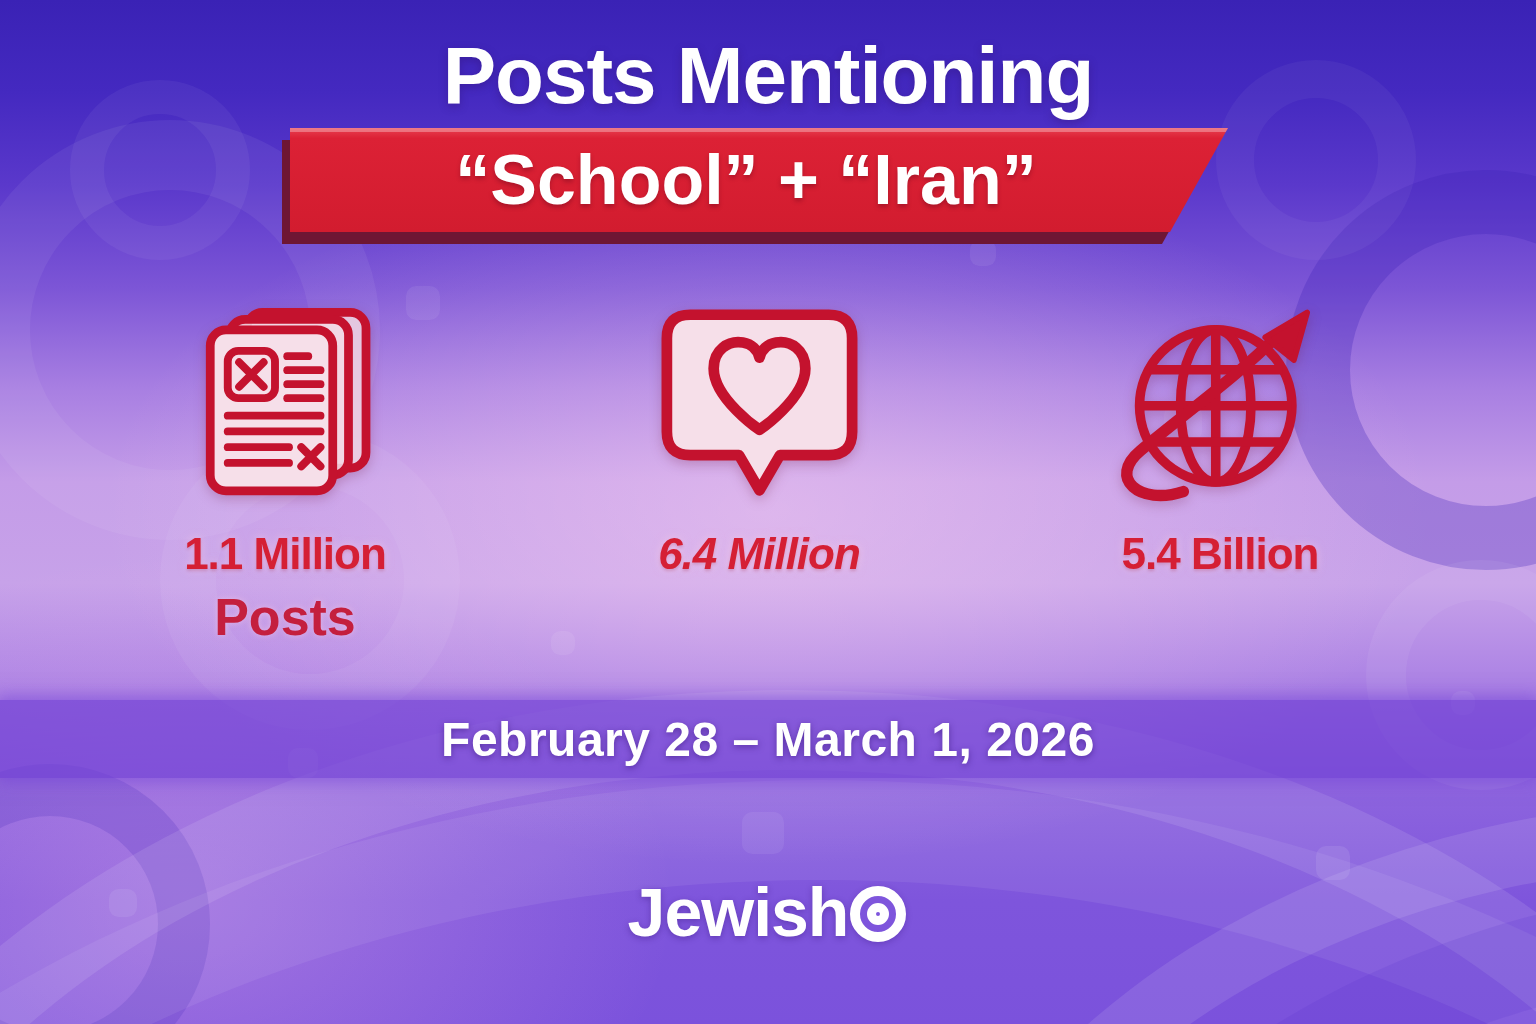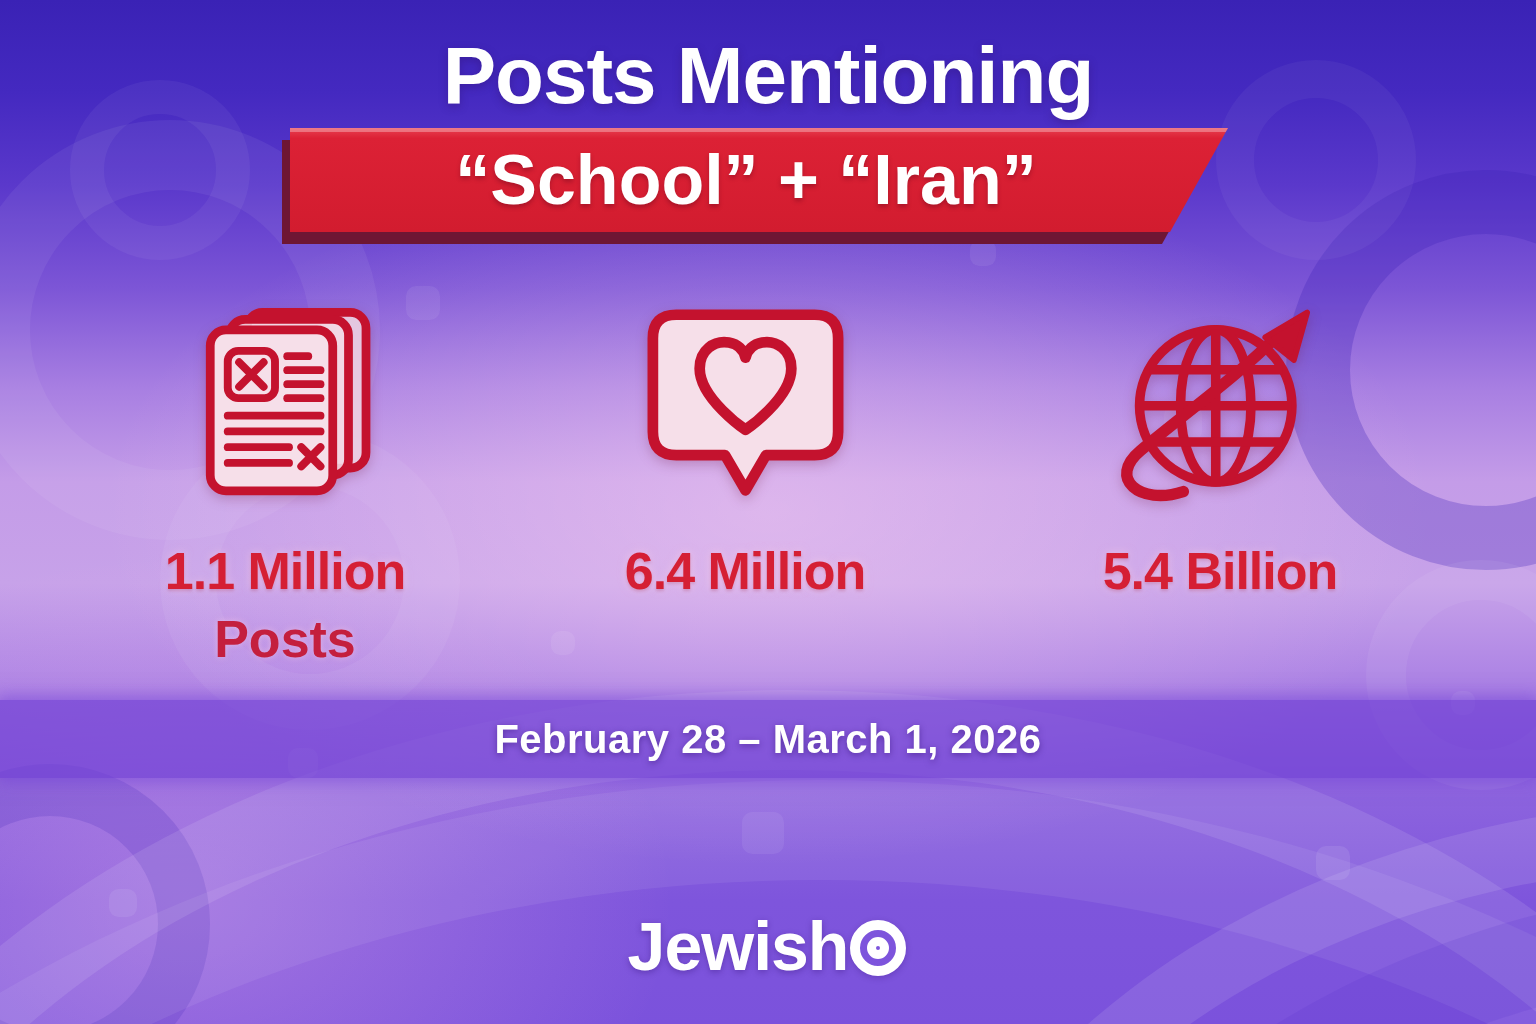--- a/index.html
+++ b/index.html
@@ -70,48 +70,48 @@
   }
   .banner-text {
     color:#fff; font-size:70px; font-weight:800; letter-spacing:0;
     text-shadow:0 3px 4px rgba(120,10,30,0.45);
   }
 
   
   .stats { position:absolute; top:300px; left:0; width:100%; display:flex; }
   .stat-col { position:absolute; width:470px; display:flex; flex-direction:column; align-items:center; }
   .col-1 { left:50px; }
-  .col-2 { left:510px; }
+  .col-2 { left:524px;font-style:italic; }
   .col-3 { left:985px; }
   .icon-box { height:205px; display:flex; align-items:center; justify-content:center;
     filter:drop-shadow(0 4px 6px rgba(110,20,60,0.25)); }
   .stat-value {
-    margin-top:36px; color:#d51f34; font-size:52px; font-weight:800; letter-spacing:-1px;
+    margin-top:24px; color:#d51f34; font-size:44px; font-weight:800; letter-spacing:-1px;
     text-shadow:0 0 8px rgba(255,205,225,0.55), 0 2px 3px rgba(140,20,60,0.25);
   }
   .stat-label {
     margin-top:8px; color:#c41f3e; font-size:52px; font-weight:700;
     text-shadow:0 0 6px rgba(255,205,225,0.5);
   }
 
   
   .date-band {
     position:absolute; left:0; top:700px; width:100%; height:78px;
     background:rgba(110,62,212,0.68);
     box-shadow:0 0 16px 4px rgba(110,62,212,0.55);
     display:flex; align-items:center; justify-content:center;
   }
   .date-text {
-    color:#fff; font-size:40px; font-weight:700; letter-spacing:0.5px;
+    color:#fff; font-size:48px; font-weight:700; letter-spacing:0.5px;
     text-shadow:0 2px 6px rgba(55,20,120,0.55);
   }
 
   
   .brand {
-    position:absolute; left:0; top:912px; width:100%;
+    position:absolute; left:0; top:878px; width:100%;
     display:flex; align-items:center; justify-content:center;
     color:#fff; font-size:68px; font-weight:800; letter-spacing:-1px;
     text-shadow:0 2px 6px rgba(55,20,120,0.4);
   }
   .brand span { line-height:1; }
   .logo-o {
     display:inline-block; position:relative; width:56px; height:56px;
     border:10px solid #fff; border-radius:50%; margin:0 2px;
     transform:translateY(2px);
     box-shadow:0 2px 6px rgba(55,20,120,0.3);

